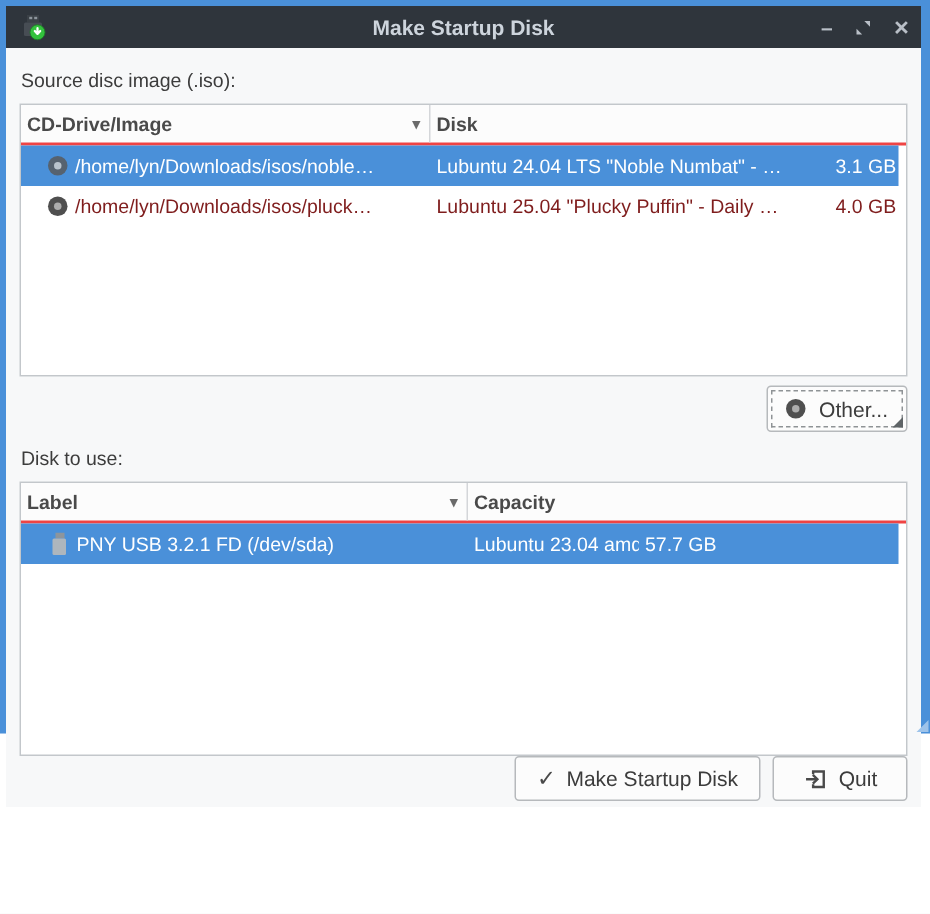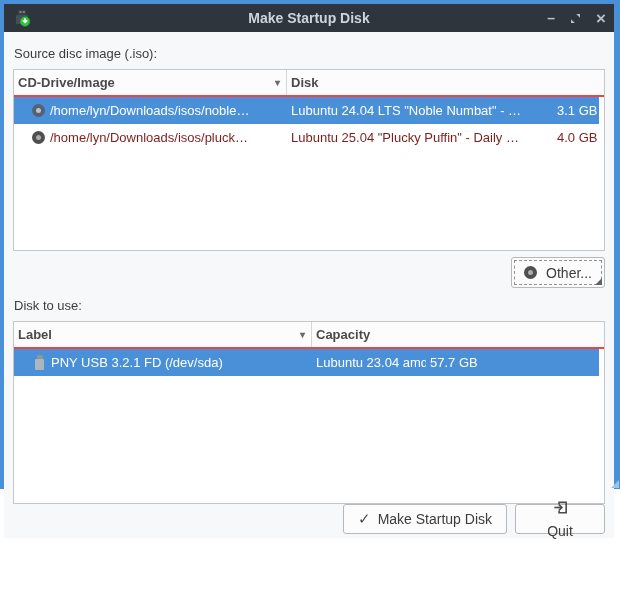--- a/index.html
+++ b/index.html
@@ -72,21 +72,21 @@
   }
   .other-row { display:flex; justify-content:flex-end; margin-top:6px; }
   .btn.other { height:31px; padding:0 12px; outline:1px dashed #8f9396; outline-offset:-4px; }
   .btn.other .corner {
     position:absolute; right:2px; bottom:2px; width:0; height:0;
     border-left:7px solid transparent; border-bottom:7px solid #5f6467;
   }
   .btn .check-glyph { font-size:15px; color:#4a4a4a; }
   .bottom-row { margin-top:auto; display:flex; justify-content:flex-end; gap:8px; padding-bottom:0; }
   .btn.make { min-width:162px; }
-  .btn.quit { min-width:90px;flex-direction:column; }
+  .btn.quit { min-width:90px; }
   .btn svg { display:block; }
   
   .grip { position:absolute; right:-5px; bottom:-6px; width:0; height:0;
     border-left:8px solid transparent; border-bottom:8px solid #9ec3ea; }
 </style>
 </head>
 <body>
 
 <div class="window">
 

